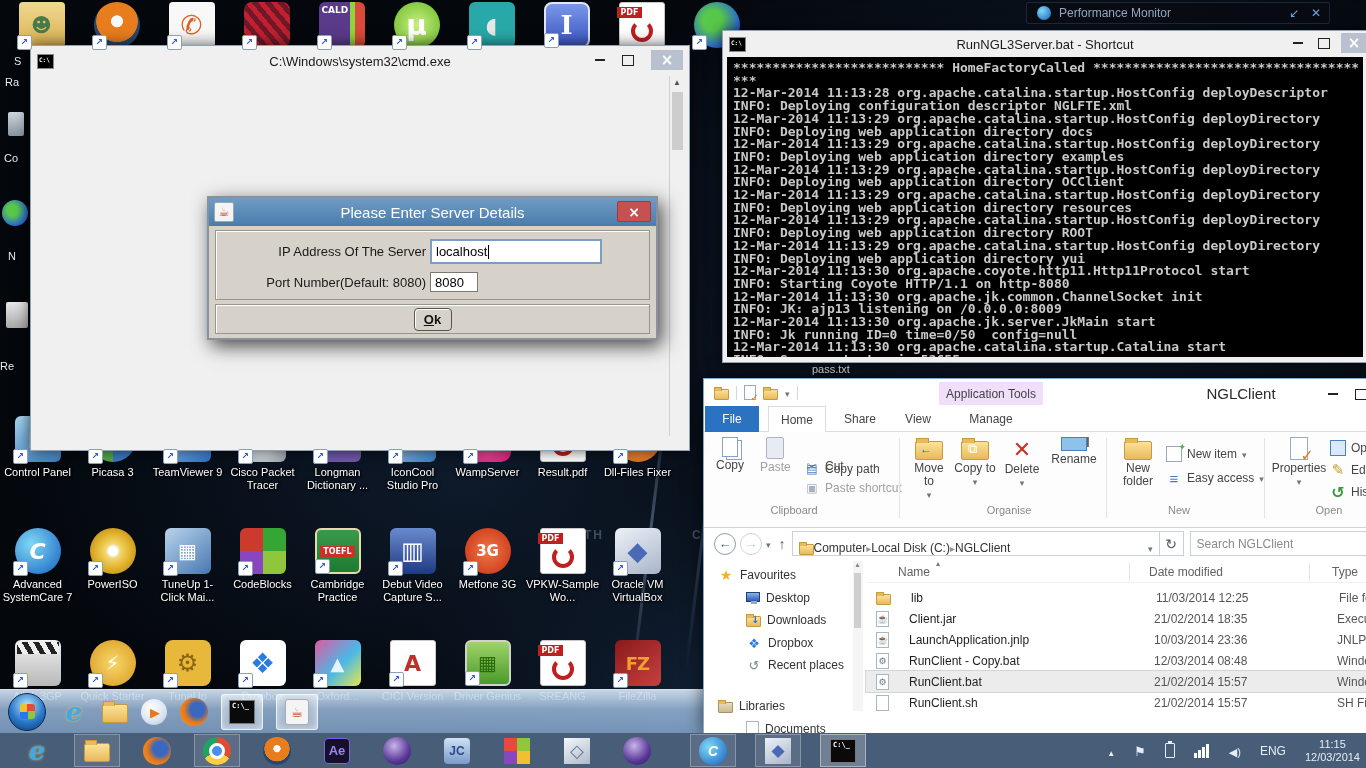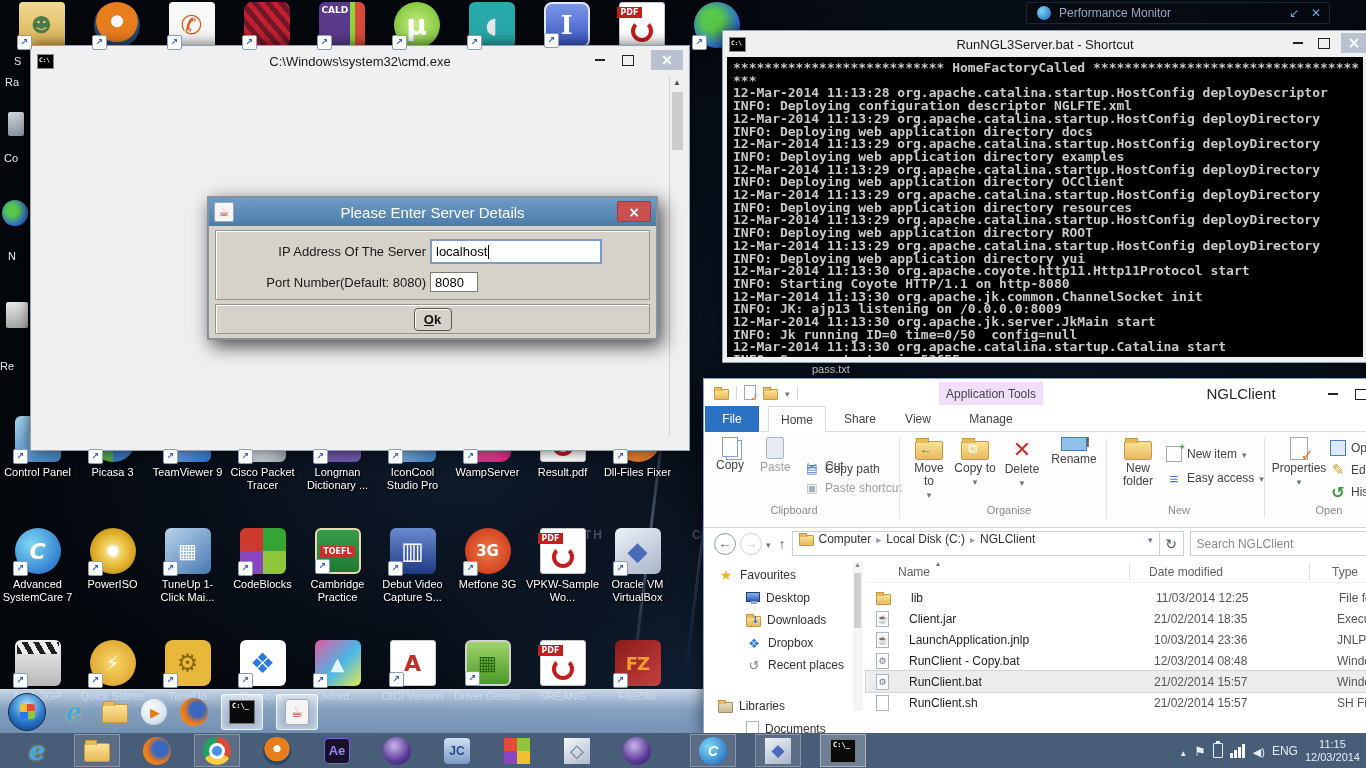--- a/index.html
+++ b/index.html
@@ -123,21 +123,21 @@
   [data-icon=properties-page]{width:18px;height:23px;background:#fff;border:1px solid #9aaabb;position:relative}
   [data-icon=properties-page]::after{content:"✓";position:absolute;bottom:-6px;right:-7px;color:#e07820;font:bold 16px "DejaVu Sans",sans-serif}
   [data-icon=open-window]{width:17px;height:13px;background:#d8eafc;border:1px solid #4a80c0}
   [data-icon=open-window]::before{content:"";display:block;height:3px;background:#4a80c0}
   [data-icon=edit-pencil]::after{content:"✎";color:#c8a030;font-size:15px}
   [data-icon=history-clock]::after{content:"↺";color:#38983a;font:bold 16px "DejaVu Sans",sans-serif}
   .addr{position:absolute;left:0;top:150px;right:0;height:29px;background:#fff;display:flex;align-items:center}
   .navc{width:22px;height:22px;border-radius:50%;border:1px solid #8aa0b0;color:#4a5a68;display:flex;align-items:center;justify-content:center;font-size:13px;margin-left:10px}
   .navc.dis{border-color:#ccd4dc;color:#c0c8d0;margin-left:4px}
   .upbtn{color:#4a5a68;font-size:14px;margin:0 6px 0 8px}
-  .crumbbox{width:368px;height:25px;border:1px solid #c6d2de;display:flex;align-items:flex-start;gap:5px;padding-left:6px;position:relative}
+  .crumbbox{width:368px;height:25px;border:1px solid #c6d2de;display:flex;align-items:flex-end;padding-left:6px;position:relative}
   .crumbbox .crt{position:absolute;right:6px}
   .csep::after{content:"▸";color:#8a96a2;font-size:10px}
   .refr{width:24px;height:25px;border:1px solid #c6d2de;border-left:none;display:flex;align-items:center;justify-content:center;color:#4a5a68;font-size:14px}
   .refr::after{content:"↻"}
   .srch{margin-left:6px;height:25px;flex:1;border:1px solid #c6d2de;display:flex;align-items:center;padding-left:6px;color:#8a8a8a}
   .fico{display:inline-flex;align-items:center;justify-content:center;width:16px;height:16px;position:relative}
   [data-icon=folder],[data-icon=folder-small],[data-icon=downloads-folder],[data-icon=libraries-folder]{width:15px;height:11px;background:linear-gradient(#fbe398,#e9b95c);border:1px solid #c79a3e;border-radius:1px;position:relative;margin-top:3px}
   [data-icon=folder]::before,[data-icon=folder-small]::before,[data-icon=downloads-folder]::before,[data-icon=libraries-folder]::before{content:"";position:absolute;top:-3px;left:-1px;width:6px;height:3px;background:#e9b95c;border:1px solid #c79a3e;border-bottom:none}
   [data-icon=downloads-folder]::after{content:"↓";position:absolute;left:4px;top:-3px;color:#2a6ae0;font:bold 10px "DejaVu Sans",sans-serif}
   [data-icon=libraries-folder]{background:linear-gradient(#e8dcc0,#cdb98e);border-color:#a89068}
@@ -194,21 +194,21 @@
   [data-icon=virtualbox-small]::after{content:"◆";color:#4a6ab8;font-size:17px}
   [data-icon=cmd-tile]{width:26px;height:24px;background:#0a0a0a;border:1px solid #777;position:relative}
   [data-icon=cmd-tile]::after{content:"C:\\_";position:absolute;left:2px;top:1px;color:#fff;font:bold 7px "DejaVu Sans Mono",monospace}
   [data-icon=java-cup]{width:24px;height:26px;background:#f4f4f4;border:1px solid #aab;border-radius:3px;display:flex;align-items:center;justify-content:center}
   [data-icon=java-cup]::after{content:"☕";color:#c8483a;font-size:14px}
   .tb8{position:absolute;left:0;top:733px;width:1368px;height:35px;background:#485d77;display:flex;align-items:center;padding-left:14px;gap:14px}
   .t8b{width:46px;height:33px;display:flex;align-items:center;justify-content:center;flex:none}
   .t8b.on{background:rgba(255,255,255,.1);border:1px solid rgba(255,255,255,.28)}
   .t8b.fg{background:rgba(255,255,255,.22);border:1px solid rgba(255,255,255,.4)}
   .t8grp2{position:absolute;left:690px;top:1px;display:flex;gap:19px}
-  .tray{position:absolute;right:4px;top:0;height:35px;display:flex;align-items:center;gap:7px;color:#e6edf5}
+  .tray{position:absolute;right:4px;top:0;height:35px;display:flex;align-items:center;gap:19px;color:#e6edf5}
   .tr-up::after{content:"▲";font-size:8px}
   .tr-flag::after{content:"⚑";font-size:13px}
   .tr-batt{width:10px;height:15px;border:1px solid #e6edf5;border-radius:1px;position:relative}
   .tr-batt::before{content:"";position:absolute;top:-3px;left:2px;width:4px;height:2px;background:#e6edf5}
   .tr-sig{width:16px;height:14px;background:linear-gradient(#fff,#fff) 0 100%/3px 5px no-repeat,linear-gradient(#fff,#fff) 4px 100%/3px 8px no-repeat,linear-gradient(#fff,#fff) 8px 100%/3px 11px no-repeat,linear-gradient(#fff,#fff) 12px 100%/3px 14px no-repeat}
   .tr-vol::after{content:"◀)";font-size:11px;letter-spacing:0}
   .tr-lang{font-size:12px}
   .clock{font-size:11px;line-height:13px;text-align:center;margin-right:4px}
   
   .perf{position:absolute;left:1026px;top:2px;width:304px;height:22px;background:rgba(8,10,18,.85);border:1px solid #1c2636;border-radius:2px;display:flex;align-items:center;color:#93a7c0;font-size:12px}

